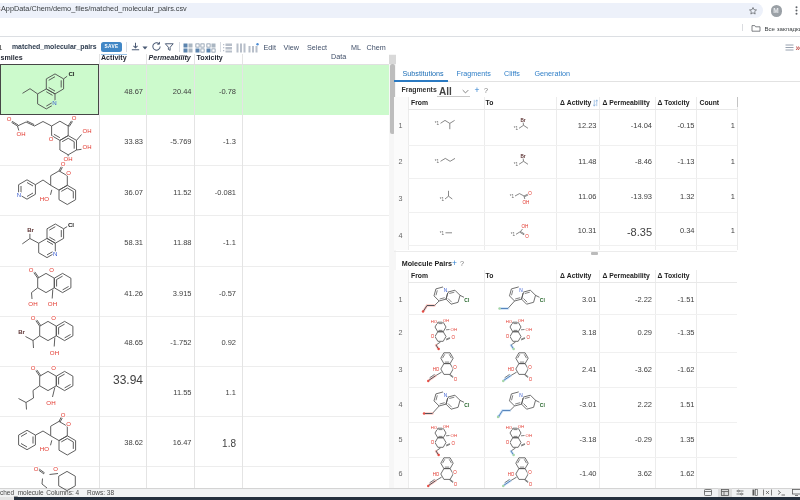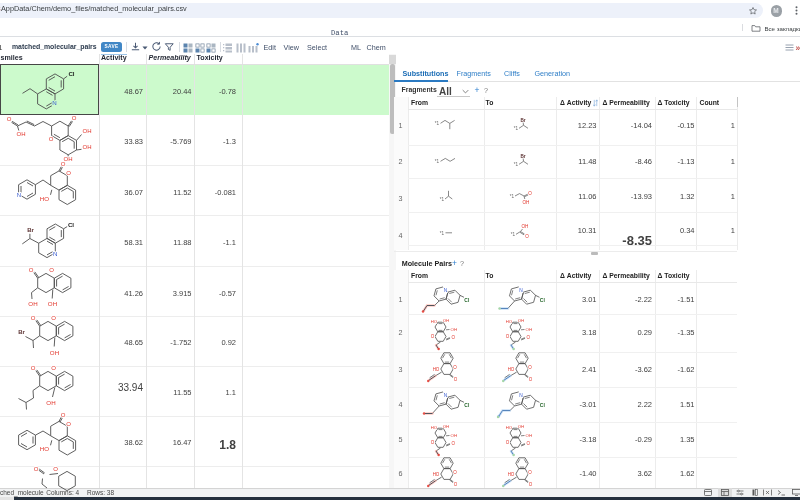--- a/index.html
+++ b/index.html
@@ -92,21 +92,21 @@
     <g fill="#b8bfca">
       <rect x="1" y="6" width="4" height="13"></rect>
       <rect x="8" y="6" width="4" height="13"></rect>
       <rect x="15" y="6" width="4" height="13"></rect>
     </g>
     <circle cx="19" cy="2.5" r="2.4" fill="#4b8bd4"></circle>
   </svg>
 <div class="t" style="left:263.5px;top:43.3px;font-size:7.2px;color:#3f4e68;font-weight:letter-spacing:-0.15px;">Edit</div>
 <div class="t" style="left:283.5px;top:43.3px;font-size:7.2px;color:#3f4e68;font-weight:letter-spacing:-0.15px;">View</div>
 <div class="t" style="left:307px;top:43.3px;font-size:7.2px;color:#3f4e68;font-weight:letter-spacing:-0.15px;">Select</div>
-<div class="t" style="left:331px;top:29px;font-size:7.2px;color:#3f4e68;font-weight:letter-spacing:-0.15px;font-family:Liberation Mono, monospace;">Data</div>
+<div class="t" style="left:331px;top:52px;font-size:7.2px;color:#3f4e68;font-weight:letter-spacing:-0.15px;">Data</div>
 <div class="t" style="left:351px;top:43.3px;font-size:7.2px;color:#3f4e68;font-weight:letter-spacing:-0.15px;">ML</div>
 <div class="t" style="left:366.5px;top:43.3px;font-size:7.2px;color:#3f4e68;font-weight:letter-spacing:-0.15px;">Chem</div>
 <svg class="a" style="left:785px;top:43.5px" width="9" height="7" viewBox="0 0 18 14">
     <g stroke="#98a2b0" stroke-width="2" fill="none">
       <path d="M1 2h16M1 7h16M1 12h16"></path>
     </g>
   </svg>
 <div class="t" style="left:795.5px;top:42.5px;font-size:8.5px;color:#c25450;font-weight:700;">»</div>
 <div class="a" style="left:0;top:64.3px;width:388.5px;height:50.5px;background:#ccfacc"></div>
 <div class="t" style="left:0.5px;top:54.2px;font-size:7.1px;color:#1f2430;font-weight:700;">smiles</div>
@@ -126,42 +126,42 @@
 <div class="a" style="left:193.5px;top:54px;width:1px;height:433.5px;background:#e4e4e4"></div>
 <div class="a" style="left:241.5px;top:54px;width:1px;height:433.5px;background:#e4e4e4"></div>
 <div class="a" style="left:0px;top:64.1px;width:388.5px;height:1px;background:#e0e0e0"></div>
 <div class="a" style="left:0;top:63.8px;width:98.9px;height:51.4px;border:1.1px solid #464646;background:transparent"></div>
 <div class="t" style="right:657px;top:86.5px;font-size:7.5px;color:#414141;font-weight:400;">48.67</div>
 <div class="t" style="right:657px;top:137.3px;font-size:7.5px;color:#414141;font-weight:400;">33.83</div>
 <div class="t" style="right:657px;top:188px;font-size:7.5px;color:#414141;font-weight:400;">36.07</div>
 <div class="t" style="right:657px;top:238.3px;font-size:7.5px;color:#414141;font-weight:400;">58.31</div>
 <div class="t" style="right:657px;top:288.5px;font-size:7.5px;color:#414141;font-weight:400;">41.26</div>
 <div class="t" style="right:657px;top:338.3px;font-size:7.5px;color:#414141;font-weight:400;">48.65</div>
-<div class="t" style="right:657px;top:382px;font-size:10px;color:#414141;font-weight:400;">33.94</div>
+<div class="t" style="right:657px;top:373px;font-size:12px;color:#414141;font-weight:400;">33.94</div>
 <div class="t" style="right:657px;top:438.3px;font-size:7.5px;color:#414141;font-weight:400;">38.62</div>
 <div class="t" style="right:608.5px;top:86.5px;font-size:7.5px;color:#414141;font-weight:400;">20.44</div>
 <div class="t" style="right:608.5px;top:137.3px;font-size:7.5px;color:#414141;font-weight:400;">-5.769</div>
 <div class="t" style="right:608.5px;top:188px;font-size:7.5px;color:#414141;font-weight:400;">11.52</div>
 <div class="t" style="right:608.5px;top:238.3px;font-size:7.5px;color:#414141;font-weight:400;">11.88</div>
 <div class="t" style="right:608.5px;top:288.5px;font-size:7.5px;color:#414141;font-weight:400;">3.915</div>
 <div class="t" style="right:608.5px;top:338.3px;font-size:7.5px;color:#414141;font-weight:400;">-1.752</div>
 <div class="t" style="right:608.5px;top:388.3px;font-size:7.5px;color:#414141;font-weight:400;">11.55</div>
 <div class="t" style="right:608.5px;top:438.3px;font-size:7.5px;color:#414141;font-weight:400;">16.47</div>
 <div class="t" style="right:564px;top:86.5px;font-size:7.5px;color:#414141;font-weight:400;">-0.78</div>
 <div class="t" style="right:564px;top:137.3px;font-size:7.5px;color:#414141;font-weight:400;">-1.3</div>
 <div class="t" style="right:564px;top:188px;font-size:7.5px;color:#414141;font-weight:400;">-0.081</div>
 <div class="t" style="right:564px;top:238.3px;font-size:7.5px;color:#414141;font-weight:400;">-1.1</div>
 <div class="t" style="right:564px;top:288.5px;font-size:7.5px;color:#414141;font-weight:400;">-0.57</div>
 <div class="t" style="right:564px;top:338.3px;font-size:7.5px;color:#414141;font-weight:400;">0.92</div>
 <div class="t" style="right:564px;top:388.3px;font-size:7.5px;color:#414141;font-weight:400;">1.1</div>
-<div class="t" style="right:564px;top:438.3px;font-size:12px;color:#414141;font-weight:700;text-align:center;">1.8</div>
+<div class="t" style="right:564px;top:438.3px;font-size:10px;color:#414141;font-weight:400;text-align:center;">1.8</div>
 <div class="a" style="left:388.5px;top:54px;width:7.5px;height:433.5px;background:#f6f6f6"></div>
 <div class="a" style="left:388.5px;top:55.3px;width:7.5px;height:8.7px;background:#d9d9d9"></div>
 <div class="a" style="left:389.8px;top:64px;width:5px;height:70px;background:#bdbdbd;border-radius:2px"></div>
-<div class="t" style="left:402.5px;top:69px;font-size:7.2px;color:#1a6cb5;font-weight:700;">Substitutions</div>
+<div class="t" style="left:402.5px;top:69px;font-size:7.2px;color:#1a6cb5;font-weight:400;">Substitutions</div>
 <div class="t" style="left:456.5px;top:69px;font-size:7.2px;color:#2e7ec7;font-weight:400;">Fragments</div>
 <div class="t" style="left:504px;top:69px;font-size:7.2px;color:#2e7ec7;font-weight:400;">Cliffs</div>
 <div class="t" style="left:534.5px;top:69px;font-size:7.2px;color:#2e7ec7;font-weight:400;">Generation</div>
 <div class="a" style="left:394px;top:80.6px;width:406px;height:1px;background:#e2e2e2"></div>
 <div class="a" style="left:394px;top:80px;width:54px;height:1.5px;background:#2b7ac2"></div>
 <div class="t" style="left:401.5px;top:86px;font-size:6.9px;color:#333;font-weight:700;">Fragments</div>
 <div class="t" style="left:439px;top:86px;font-size:10px;color:#444;font-weight:700;">All</div>
 <svg class="a" style="left:462px;top:89px" width="7" height="5" viewBox="0 0 10 7">
     <path d="M1 1.5l4 4 4-4" fill="none" stroke="#777" stroke-width="1.3"></path>
   </svg>
@@ -203,21 +203,21 @@
 <div class="t" style="right:65px;top:121.2px;font-size:7.5px;color:#414141;font-weight:400;">1</div>
 <div class="t" style="right:203.5px;top:157.2px;font-size:7.5px;color:#414141;font-weight:400;">11.48</div>
 <div class="t" style="right:148px;top:157.2px;font-size:7.5px;color:#414141;font-weight:400;">-8.46</div>
 <div class="t" style="right:105.5px;top:157.2px;font-size:7.5px;color:#414141;font-weight:400;">-1.13</div>
 <div class="t" style="right:65px;top:157.2px;font-size:7.5px;color:#414141;font-weight:400;">1</div>
 <div class="t" style="right:203.5px;top:192.2px;font-size:7.5px;color:#414141;font-weight:400;">11.06</div>
 <div class="t" style="right:148px;top:192.2px;font-size:7.5px;color:#414141;font-weight:400;">-13.93</div>
 <div class="t" style="right:105.5px;top:192.2px;font-size:7.5px;color:#414141;font-weight:400;">1.32</div>
 <div class="t" style="right:65px;top:192.2px;font-size:7.5px;color:#414141;font-weight:400;">1</div>
 <div class="t" style="right:203.5px;top:225.7px;font-size:7.5px;color:#414141;font-weight:400;">10.31</div>
-<div class="t" style="right:148px;top:233px;font-size:13px;color:#414141;font-weight:700;">-8.35</div>
+<div class="t" style="right:148px;top:226px;font-size:11px;color:#414141;font-weight:400;">-8.35</div>
 <div class="t" style="right:105.5px;top:225.7px;font-size:7.5px;color:#414141;font-weight:400;">0.34</div>
 <div class="t" style="right:65px;top:225.7px;font-size:7.5px;color:#414141;font-weight:400;">1</div>
 <div class="a" style="left:591px;top:252px;width:7px;height:2.5px;background:#bbbbbb;border-radius:1px"></div>
 <div class="t" style="left:401.7px;top:259px;font-size:7.2px;color:#222;font-weight:700;">Molecule Pairs</div>
 <div class="t" style="left:452px;top:258px;font-size:8.5px;color:#2f80d0;font-weight:400;">+</div>
 <div class="t" style="left:460px;top:259px;font-size:7.2px;color:#777;font-weight:400;">?</div>
 <div class="t" style="left:411px;top:272.2px;font-size:6.8px;color:#222;font-weight:700;">From</div>
 <div class="t" style="left:485.5px;top:272.2px;font-size:6.8px;color:#222;font-weight:700;">To</div>
 <div class="t" style="left:560px;top:272.2px;font-size:6.8px;color:#222;font-weight:700;">Δ Activity</div>
 <div class="t" style="left:602.5px;top:272.2px;font-size:6.8px;color:#222;font-weight:700;">Δ Permeability</div>

